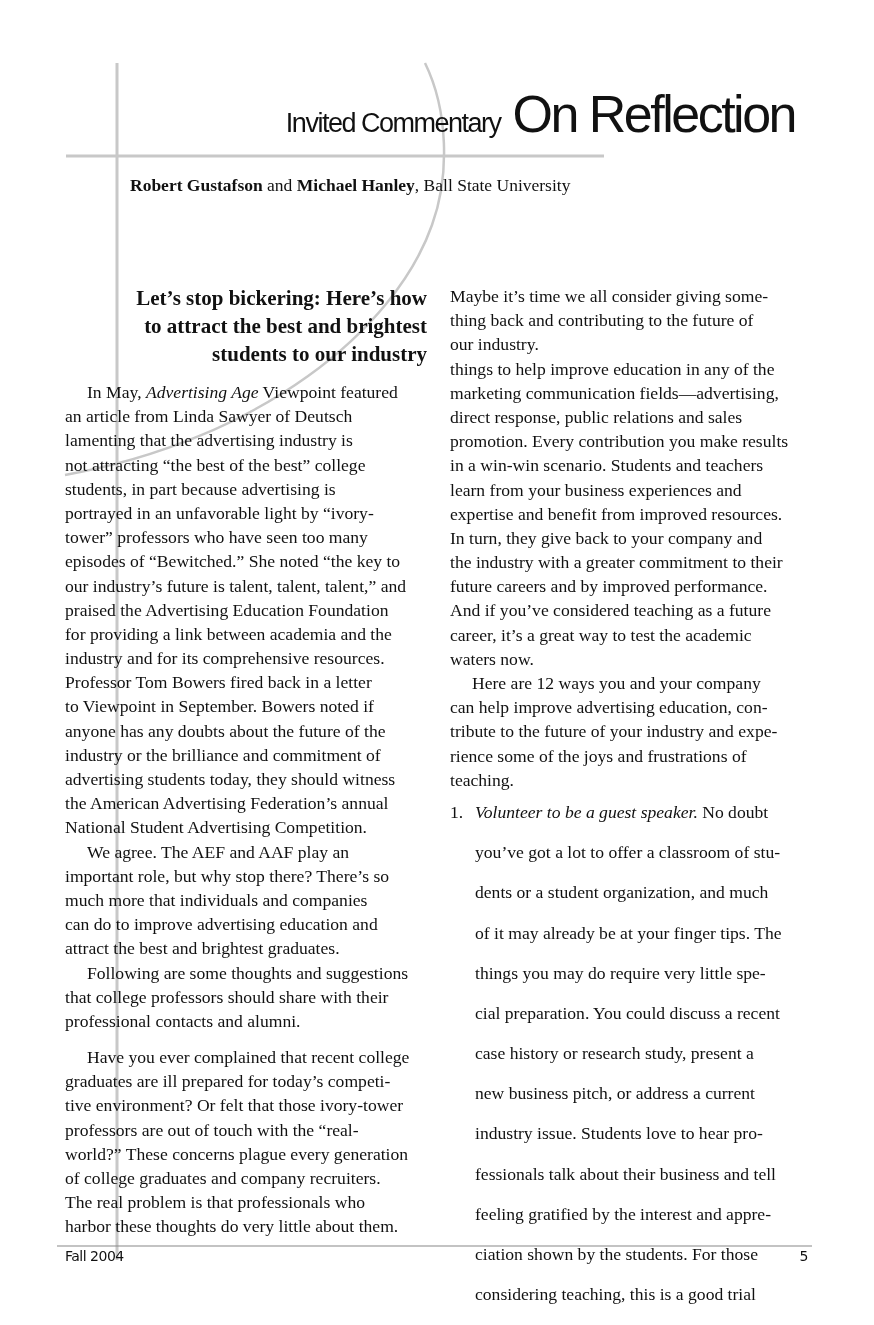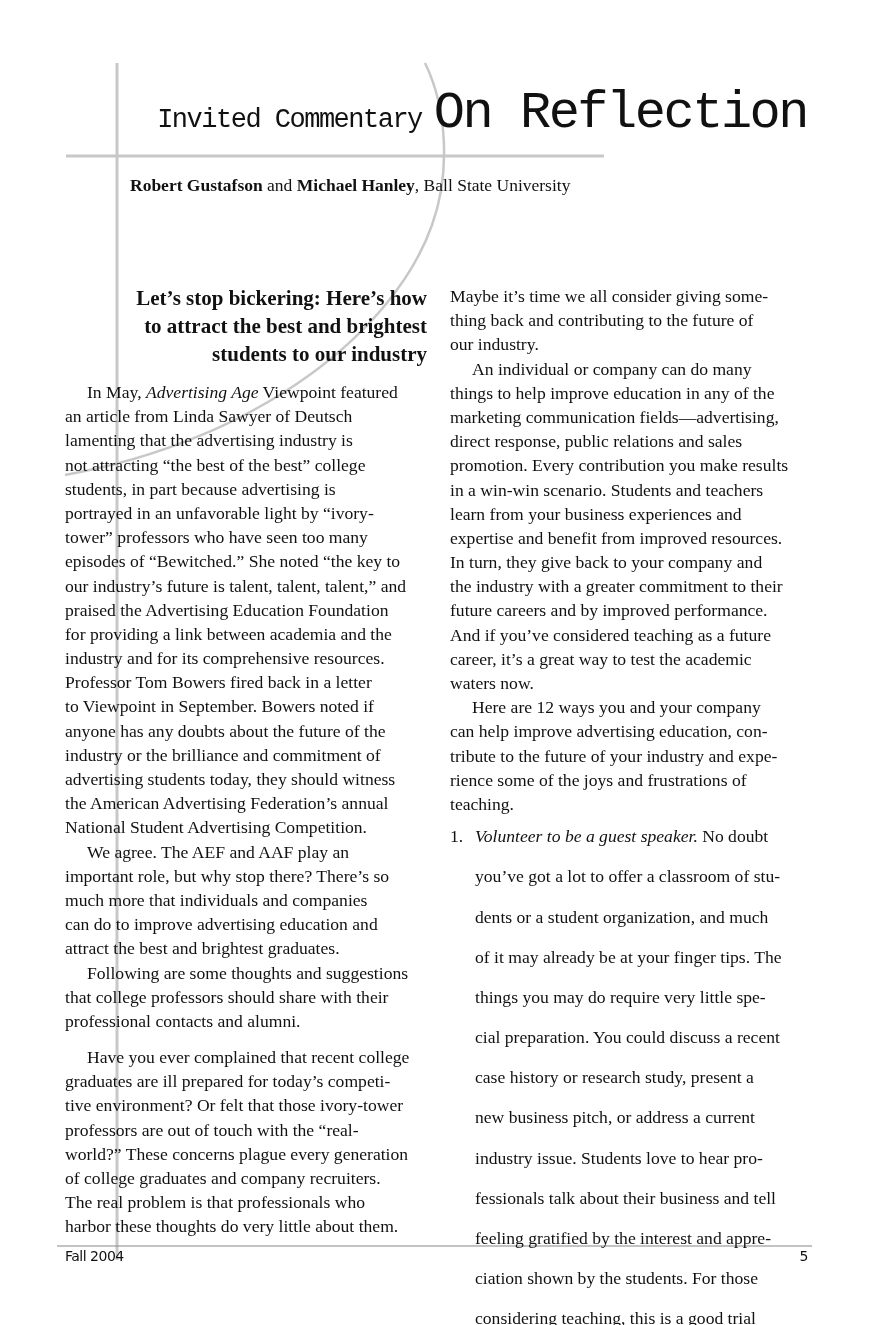--- a/index.html
+++ b/index.html
@@ -1,20 +1,20 @@
 <!DOCTYPE html>
 <html><head>
   <meta charset="utf-8">
   <style>
     html, body { margin: 0; padding: 0; background: #ffffff; }
     body { width: 874px; height: 1325px; position: relative; overflow: hidden; color: #111; }
     .deco { position: absolute; left: 0; top: 0; width: 874px; height: 1325px; pointer-events: none; }
     .title-line {
-      position: absolute; right: 67px; top: 84px; white-space: nowrap;
-      font-family: Liberation Mono, monospace; letter-spacing: -1.5px; color: #111; margin-left: 12px;
+      position: absolute; right: 79px; top: 84px; white-space: nowrap;
+      font-family: Liberation Sans, sans-serif; letter-spacing: -1.5px; color: #111; margin-left: 12px;
     }
     .kicker { font-size: 27px; letter-spacing: -1.5px; margin-right: 12px; vertical-align: baseline; }
     .main-title { font-size: 52px; letter-spacing: -2.5px; vertical-align: baseline; }
     .byline {
       position: absolute; left: 130px; top: 175px; white-space: nowrap;
       font-family: "Liberation Serif", serif; font-size: 17.5px;
     }
     .byline b { font-weight: bold; }
     .col {
       position: absolute; top: 284px; width: 362px;
@@ -122,21 +122,20 @@
 <div class="col col-right">
   <div class="para">
     <div class="lines">
         <div class="line">Maybe it’s time we all consider giving some-</div>
         <div class="line">thing back and contributing to the future of</div>
         <div class="line">our industry.</div>
       </div>
   </div>
   <div class="para">
     <div class="lines">
-        <div class="line indent">An individual or company can do many</div>
         <div class="line">things to help improve education in any of the</div>
         <div class="line">marketing communication fields—advertising,</div>
         <div class="line">direct response, public relations and sales</div>
         <div class="line">promotion. Every contribution you make results</div>
         <div class="line">in a win-win scenario. Students and teachers</div>
         <div class="line">learn from your business experiences and</div>
         <div class="line">expertise and benefit from improved resources.</div>
         <div class="line">In turn, they give back to your company and</div>
         <div class="line">the industry with a greater commitment to their</div>
         <div class="line">future careers and by improved performance.</div>

